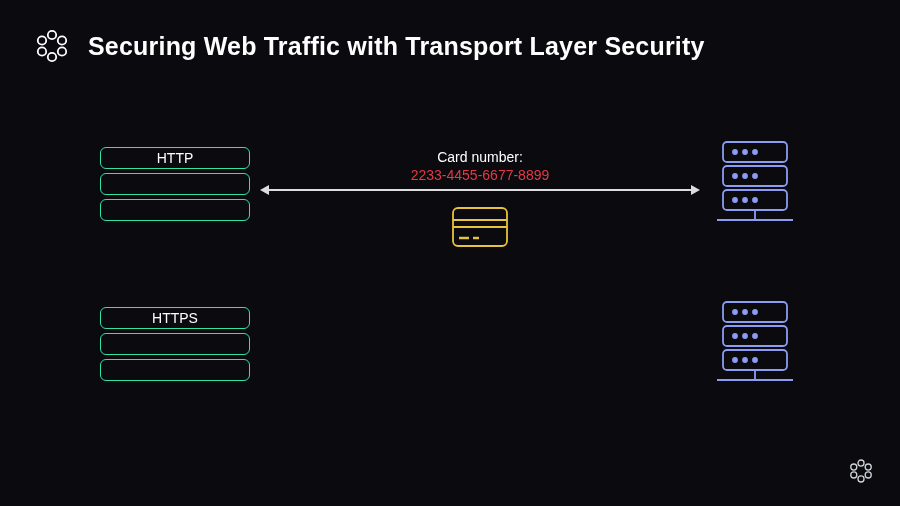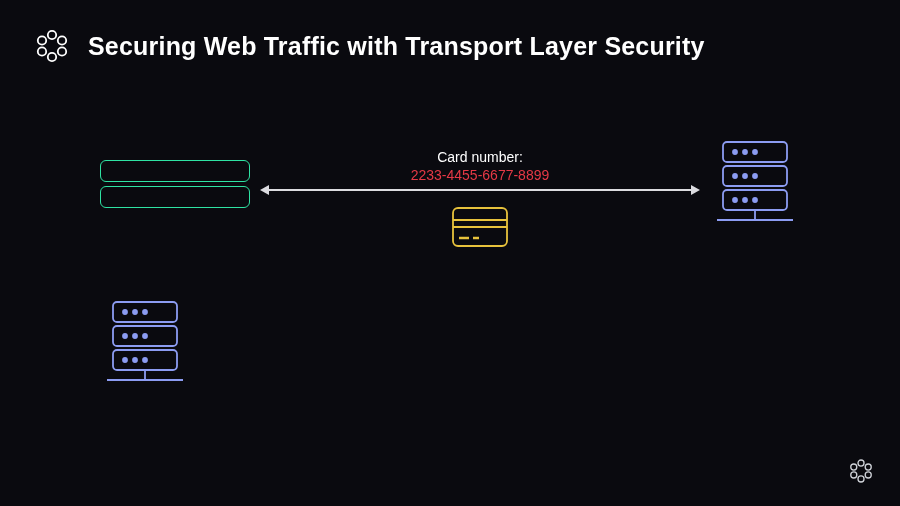--- a/index.html
+++ b/index.html
@@ -137,20 +137,21 @@
       </g>
     </svg>
   </div>
   <h1 class="title">Securing Web Traffic with Transport Layer Security</h1>
 </div>
 
 <div class="main">
 
   <div class="row">
     <div class="stack">
+      <div class="bar">HTTP</div>
       <div class="bar"></div>
       <div class="bar"></div>
     </div>
     <div class="middle">
       <div class="label-top">Card number:</div>
       <div class="label-red">2233-4455-6677-8899</div>
       <div class="arrow-line">
         <div class="ah-left"></div>
           <div class="line"></div>
           <div class="ah-right"></div>
@@ -181,20 +182,25 @@
             <circle cx="30" cy="62" r="2" fill="#8c9cf2"></circle>
             <circle cx="40" cy="62" r="2" fill="#8c9cf2"></circle>
           <line x1="40" y1="72" x2="40" y2="82"></line>
           <line x1="2" y1="82" x2="78" y2="82"></line>
         </g>
       </svg>
     </div>
   </div>
 
   <div class="row">
+    <div class="stack">
+      <div class="bar">HTTPS</div>
+      <div class="bar"></div>
+      <div class="bar"></div>
+    </div>
     <div class="server">
       <svg width="80" height="92" viewBox="0 0 80 92">
         <g fill="none" stroke="#8c9cf2" stroke-width="1.8">
           <rect x="8" y="4" width="64" height="20" rx="4"></rect>
           <rect x="8" y="28" width="64" height="20" rx="4"></rect>
           <rect x="8" y="52" width="64" height="20" rx="4"></rect>
           <circle cx="20" cy="14" r="2" fill="#8c9cf2"></circle>
             <circle cx="30" cy="14" r="2" fill="#8c9cf2"></circle>
             <circle cx="40" cy="14" r="2" fill="#8c9cf2"></circle>
           <circle cx="20" cy="38" r="2" fill="#8c9cf2"></circle>

